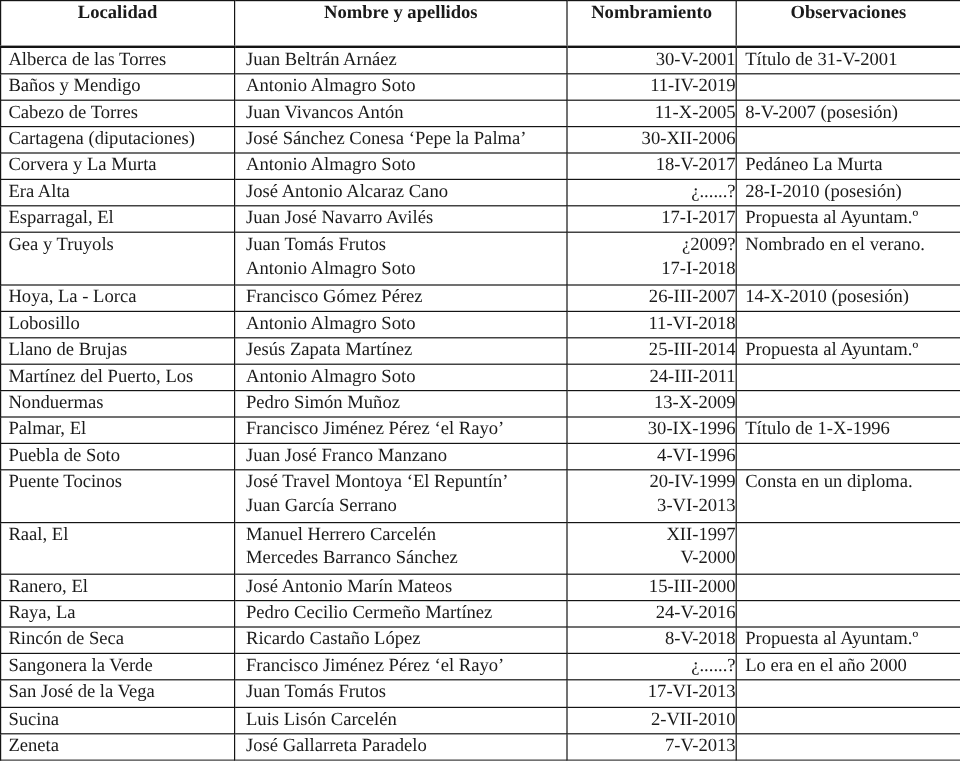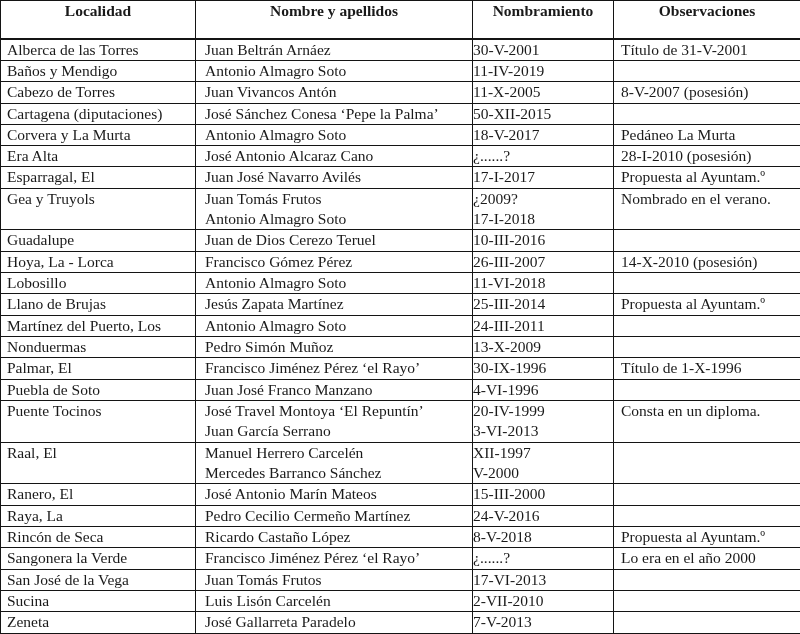--- a/index.html
+++ b/index.html
@@ -25,21 +25,21 @@
     padding: 0;
   }
   th {
     font-weight: bold;
     text-align: center;
     border-bottom-width: 2px;
     height: 38px;
   }
   td.c-localidad    { text-align: left; padding-left: 6px; margin-left: 27px; }
   td.c-nombres      { text-align: left; padding-left: 9px; }
-  td.c-nombramientos{ text-align: left; }
+  td.c-nombramientos{ text-align: right; }
   td.c-observaciones{ text-align: left; padding-left: 7px; }
   td .line { height: 19.8px; }
 </style>
 </head>
 <body>
 
 <table class="doc-table">
   <colgroup>
     <col style="width:195px">
     <col style="width:277px">
@@ -98,21 +98,21 @@
         </td>
       </tr>
       <tr>
         <td class="c-localidad">
           <div class="line">Cartagena (diputaciones)</div>
         </td>
         <td class="c-nombres">
           <div class="line">José Sánchez Conesa ‘Pepe la Palma’</div>
         </td>
         <td class="c-nombramientos">
-          <div class="line">50-XII-2015</div>
+          <div class="line">30-XII-2006</div>
         </td>
         <td class="c-observaciones">
           <div class="line"></div>
         </td>
       </tr>
       <tr>
         <td class="c-localidad">
           <div class="line">Corvera y La Murta</div>
         </td>
         <td class="c-nombres">
@@ -160,34 +160,20 @@
         <td class="c-nombres">
           <div class="line">Juan Tomás Frutos</div>
           <div class="line">Antonio Almagro Soto</div>
         </td>
         <td class="c-nombramientos">
           <div class="line">¿2009?</div>
           <div class="line">17-I-2018</div>
         </td>
         <td class="c-observaciones">
           <div class="line">Nombrado en el verano.</div>
-        </td>
-      </tr>
-      <tr>
-        <td class="c-localidad">
-          <div class="line">Guadalupe</div>
-        </td>
-        <td class="c-nombres">
-          <div class="line">Juan de Dios Cerezo Teruel</div>
-        </td>
-        <td class="c-nombramientos">
-          <div class="line">10-III-2016</div>
-        </td>
-        <td class="c-observaciones">
-          <div class="line"></div>
         </td>
       </tr>
       <tr>
         <td class="c-localidad">
           <div class="line">Hoya, La - Lorca</div>
         </td>
         <td class="c-nombres">
           <div class="line">Francisco Gómez Pérez</div>
         </td>
         <td class="c-nombramientos">

